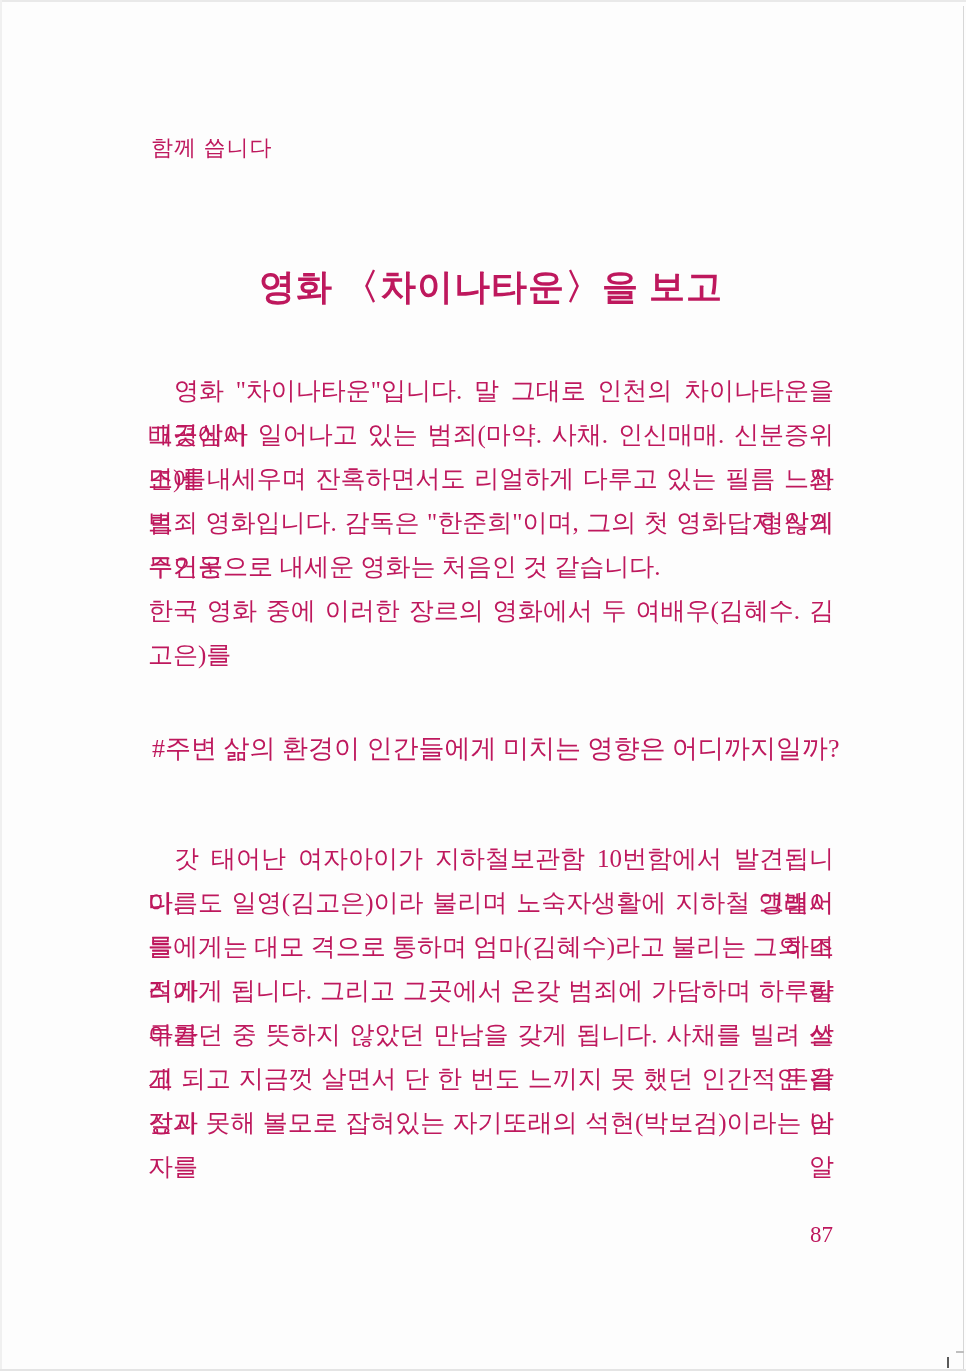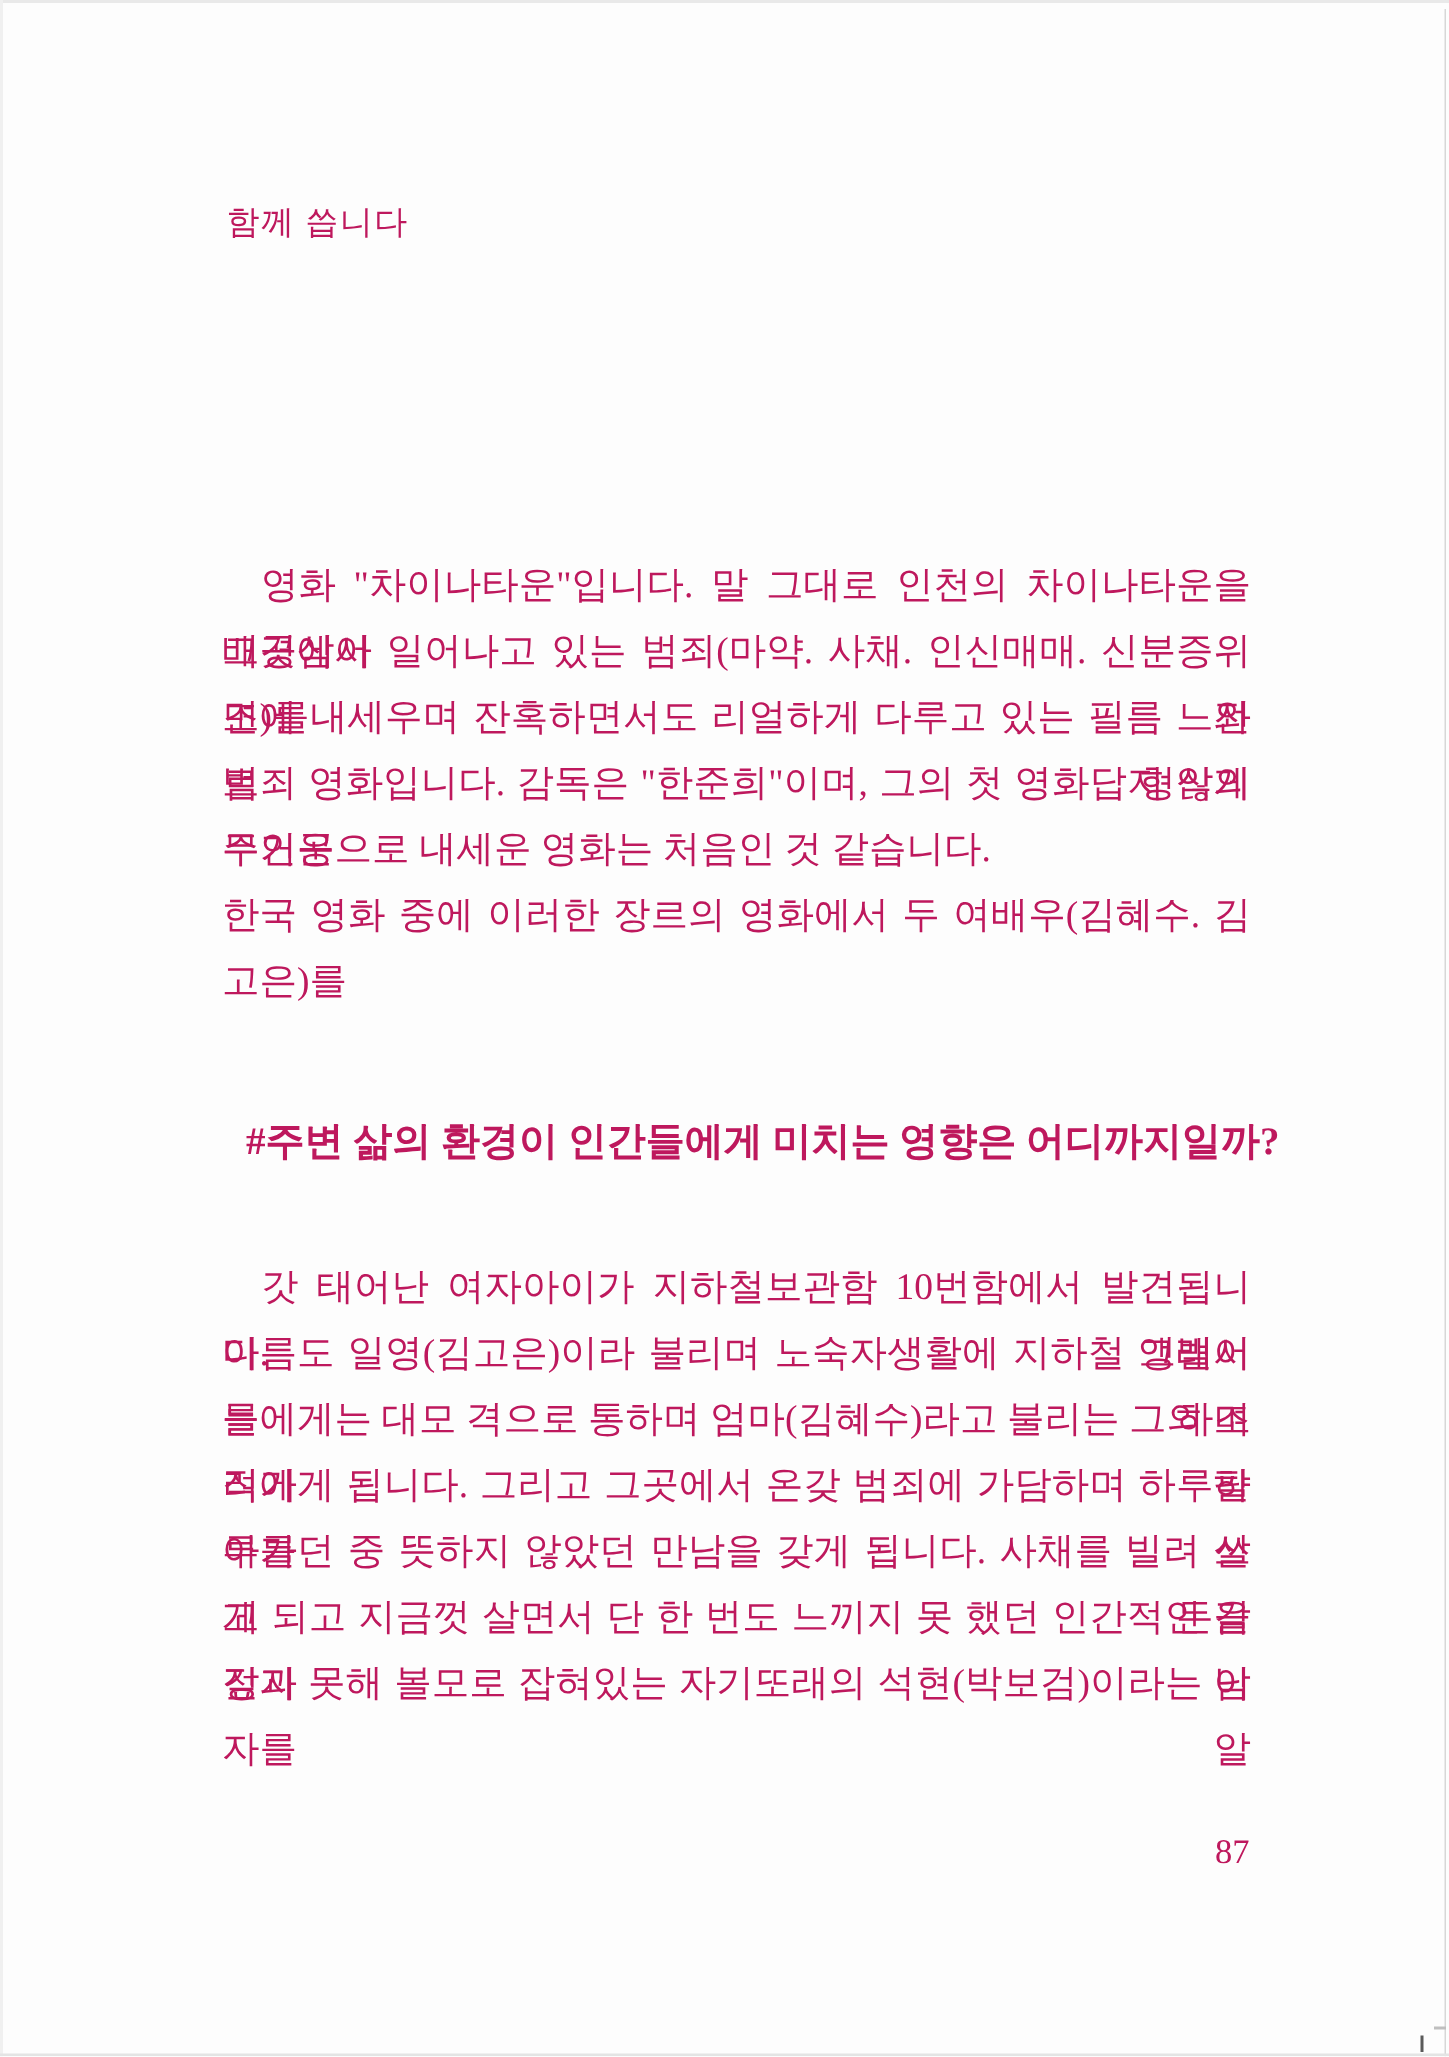--- a/index.html
+++ b/index.html
@@ -59,24 +59,24 @@
     text-align-last: justify;
     white-space: normal;
   }
   .text-line.first { text-indent: 26px; }
   .text-line.last  { text-align-last: left; }
   .subheading {
     position: absolute;
     top: 727px;
     left: 148px;
     width: 686px;
-    margin: 16px;
+    margin: 4px;
     text-align: center;
     font-size: 26px;
-    font-weight: 700;
+    font-weight: 400;
     white-space: nowrap;
   }
   .page-number {
     position: absolute;
     top: 1222px;
     left: 810px;
     font-size: 23px;
   }
 </style>
 </head>
@@ -86,20 +86,21 @@
 
   <div class="edge-top"></div>
   <div class="edge-left"></div>
   <div class="edge-right"></div>
   <div class="edge-bottom"></div>
   <div class="tick-br"></div>
   <div class="smudge-br"></div>
 
   <div class="running-header">함께 씁니다</div>
 
+  <h1 class="doc-title">영화 〈차이나타운〉을 보고</h1>
 
   <div class="para para-1">
     <div class="text-line first">영화 "차이나타운"입니다. 말 그대로 인천의 차이나타운을 배경삼아</div>
     <div class="text-line">그곳에서 일어나고 있는 범죄(마약. 사채. 인신매매. 신분증위조)를 전</div>
     <div class="text-line">면에 내세우며 잔혹하면서도 리얼하게 다루고 있는 필름 느와르 형식의</div>
     <div class="text-line">범죄 영화입니다. 감독은 "한준희"이며, 그의 첫 영화답지 않게 무거운</div>
     <div class="text-line last">주인공으로 내세운 영화는 처음인 것 같습니다.</div>
     <div class="text-line">한국 영화 중에 이러한 장르의 영화에서 두 여배우(김혜수. 김고은)를</div>
   </div>
 

